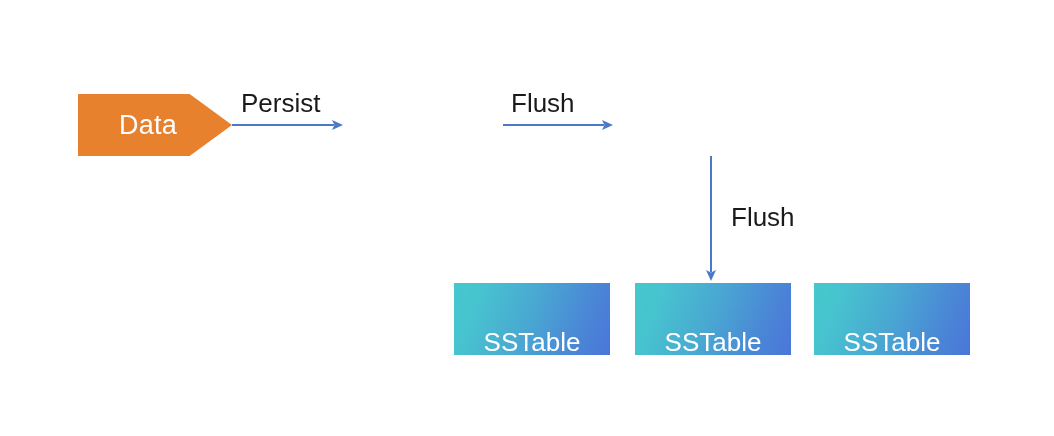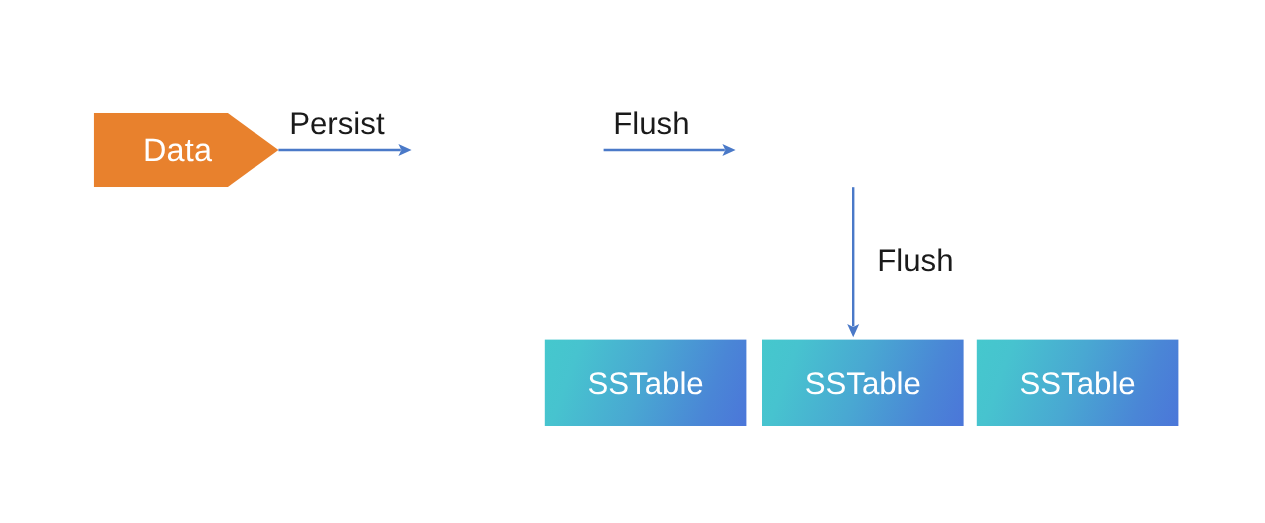--- a/index.html
+++ b/index.html
@@ -58,24 +58,24 @@
     height: 62px;
     background: #efb60e;
     clip-path: polygon(0% 0%, 82.2% 0%, 100% 50%, 82.2% 100%, 0% 100%);
   }
   .pent-memtables .plabel { transform: translateX(-16px); }
 
   
   .sstable {
     position: absolute;
     top: 283px;
-    width: 168px;
+    width: 156px;
     height: 72px;
     display: flex;
-    align-items: center;
+    align-items: flex-end;
     justify-content: center;
     color: #ffffff;
     font-size: 26px;
     line-height: 1;
     white-space: nowrap;
     background: linear-gradient(110deg, #45c8cd 0%, #47c3cf 16%, #49a8d2 48%, #4a86d6 80%, #4b76d9 100%);
   }
   .ss-1 { left: 454px; }
   .ss-2 { left: 635px; }
   .ss-3 { left: 814px; }

